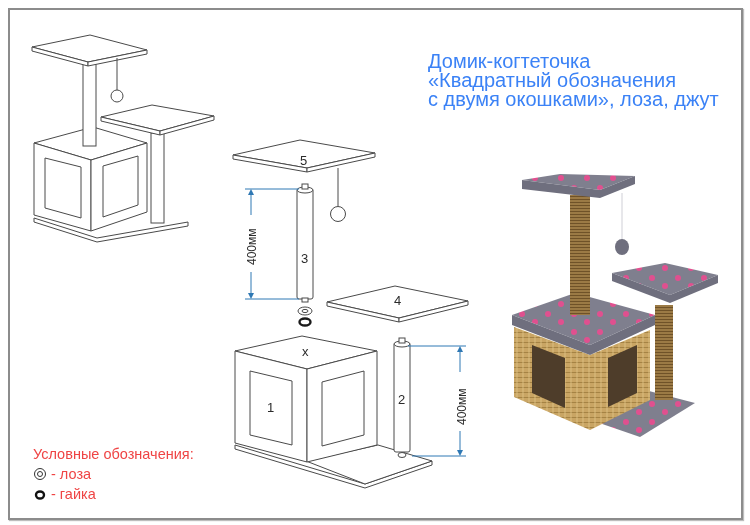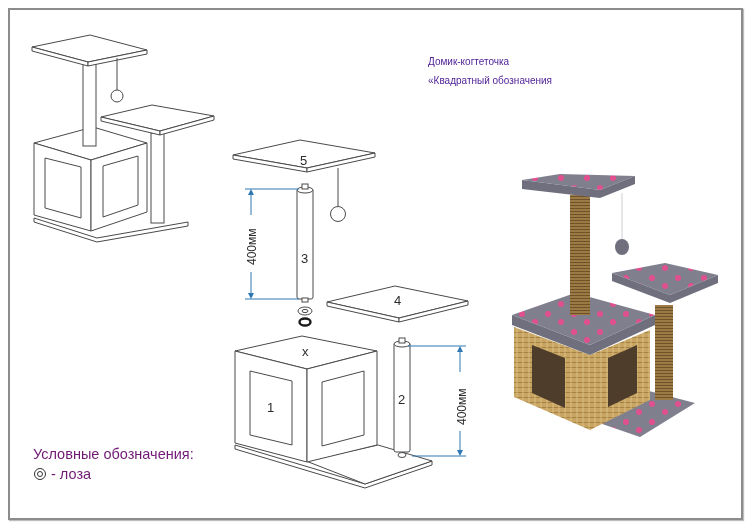--- a/index.html
+++ b/index.html
@@ -1,21 +1,21 @@
 <!DOCTYPE html>
 <html><head>
 <meta charset="utf-8">
 <style>
   html, body { margin: 0; padding: 0; background: #ffffff; }
   body { width: 750px; height: 525px; position: relative; overflow: hidden; font-family: "Liberation Sans", sans-serif; }
   .frame { position: absolute; left: 8px; top: 8px; width: 731px; height: 508px; border: 2px solid #8c8c8c; box-shadow: 1px 1px 1px #bdbdbd; background: #fff; }
   svg.draw { position: absolute; left: 0; top: 0; }
-  .title { position: absolute; left: 428px; top: 52px; font-size: 10px; line-height: 19px; color: #4c1d95; }
+  .title { position: absolute; left: 428px; top: 52px; font-size: 20px; line-height: 19px; color: #3b82f6; }
   .title div { white-space: nowrap; }
-  .legend { position: absolute; left: 33px; top: 444px; font-size: 14.5px; line-height: 20px; color: #701a75; }
+  .legend { position: absolute; left: 33px; top: 444px; font-size: 14.5px; line-height: 20px; color: #ef4444; }
   .legend .row { display: flex; align-items: center; white-space: nowrap; }
   .legend .sym { display: inline-block; width: 14px; height: 14px; margin-right: 4px; }
   .photo { position: absolute; left: 490px; top: 165px; width: 240px; height: 275px; }
   .lbl { font-family: "Liberation Sans", sans-serif; font-size: 13px; fill: #2b2b2b; }
   .dim { font-family: "Liberation Sans", sans-serif; font-size: 12px; fill: #2b2b2b; }
 </style>
 </head>
 <body>
 
 <div class="frame"></div>
@@ -118,20 +118,21 @@
     <line x1="412" y1="456" x2="466" y2="456"></line>
     <line x1="460" y1="349" x2="460" y2="372" marker-start="url(#arr)"></line>
     <line x1="460" y1="431" x2="460" y2="453" marker-end="url(#arr)"></line>
   </g>
   <text class="dim" transform="translate(466,425) rotate(-90)">400мм</text>
 </svg>
 
 <div class="title">
   <div>Домик-когтеточка</div>
   <div>«Квадратный обозначения</div>
+  <div>с двумя окошками», лоза, джут</div>
 </div>
 
 <svg class="photo" viewBox="0 0 240 275">
   <defs>
     <pattern id="wick" width="6" height="5" patternUnits="userSpaceOnUse">
       <rect width="6" height="5" fill="#c9a564"></rect>
       <path d="M0,2.5 h6" stroke="#a58344" stroke-width="1"></path>
       <path d="M3,0 v5" stroke="#e0c488" stroke-width="0.8"></path>
     </pattern>
     <pattern id="jute" width="4" height="3" patternUnits="userSpaceOnUse">
@@ -174,13 +175,19 @@
 
 <div class="legend">
   <div class="row">Условные обозначения:</div>
   <div class="row">
     <svg class="sym" viewBox="0 0 14 14">
       <circle cx="7" cy="7" r="5.5" fill="none" stroke="#333" stroke-width="1"></circle>
       <circle cx="7" cy="7" r="2.5" fill="none" stroke="#333" stroke-width="1"></circle>
     </svg>
     <span>- лоза</span>
   </div>
+  <div class="row">
+    <svg class="sym" viewBox="0 0 14 14">
+      <ellipse cx="7" cy="8" rx="4" ry="3.5" fill="none" stroke="#111" stroke-width="2.4"></ellipse>
+    </svg>
+    <span>- гайка</span>
+  </div>
 </div>
 
 </body></html>

